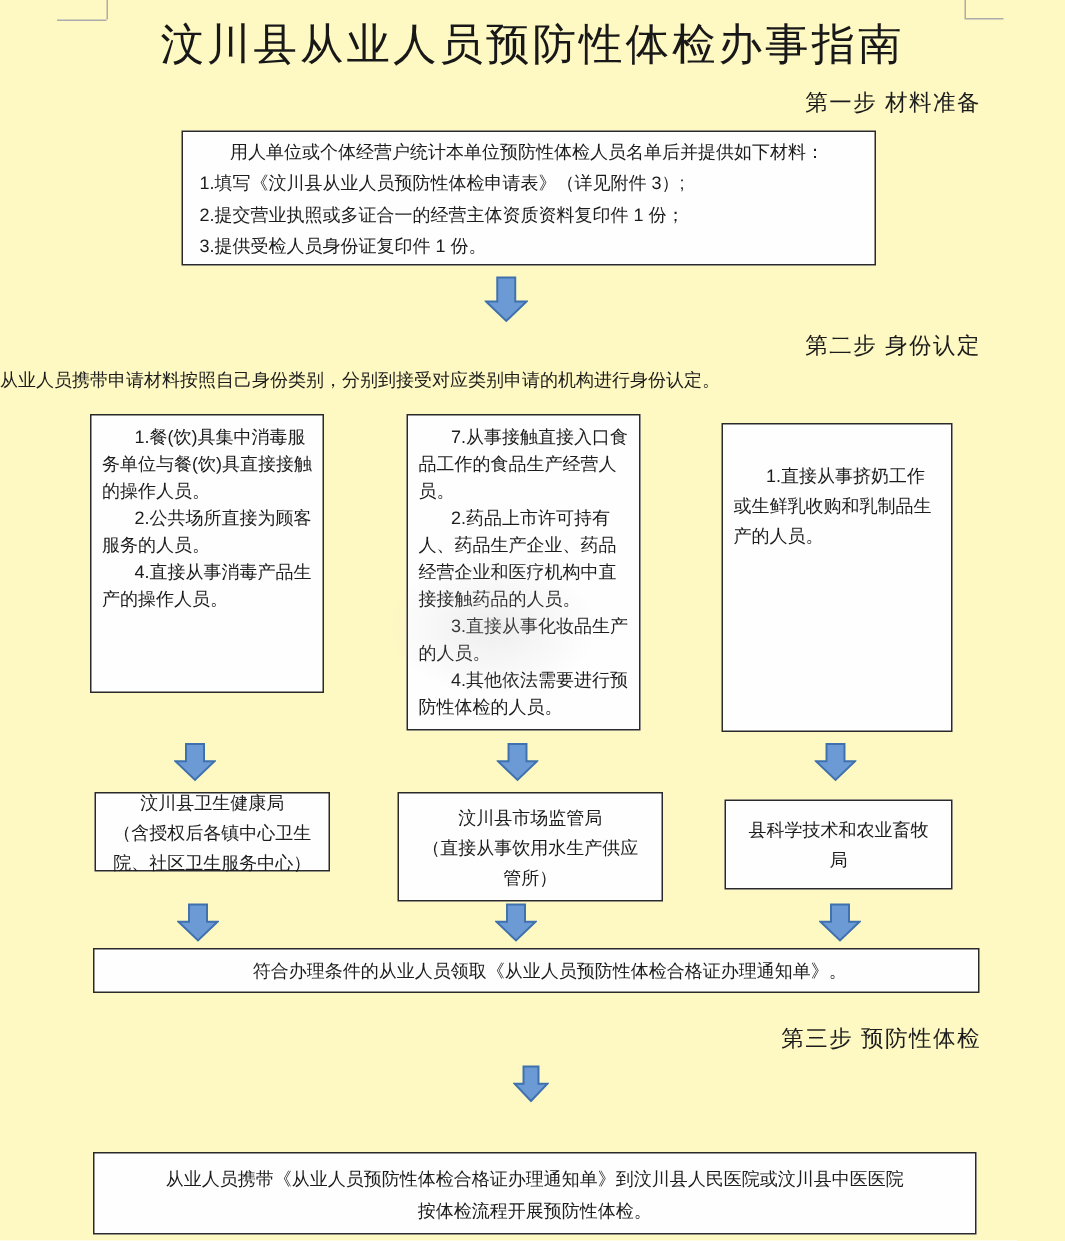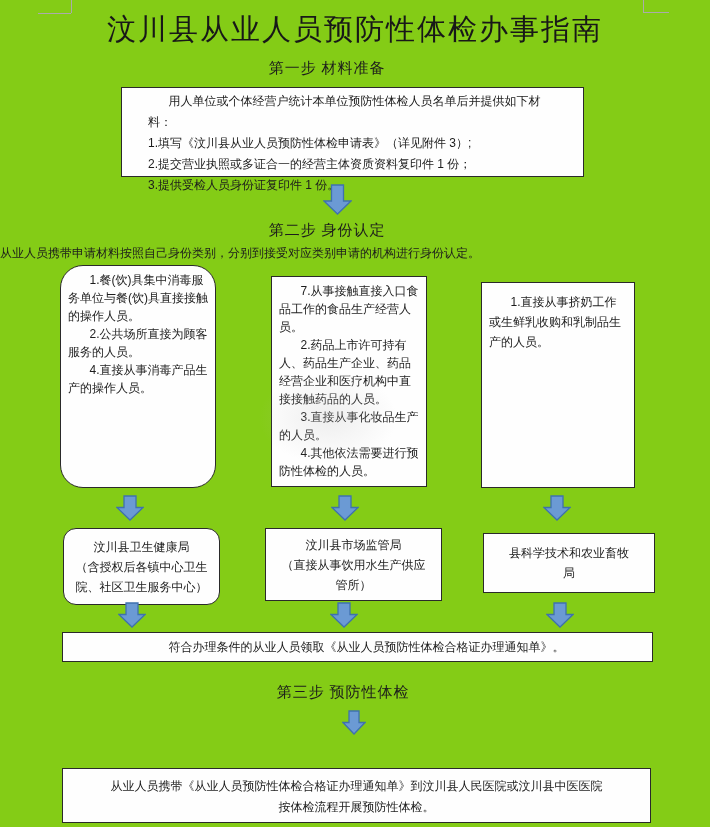--- a/index.html
+++ b/index.html
@@ -1,43 +1,43 @@
 <!DOCTYPE html>
 <html><head>
 <meta charset="utf-8">
 <style>
   * { margin:0; padding:0; box-sizing:border-box; }
   html,body { background:#ffffff; }
   .page {
-    position:relative; width:710px; height:827px; background:#84cc16;
+    position:relative; width:710px; height:827px; background:#fef9c3;
     font-family:"Liberation Sans","DejaVu Sans",sans-serif;
     color:#1c1c1c; overflow:hidden;
   }
   .abs { position:absolute; }
   .mark { position:absolute; background:#ababab; }
   .title {
     position:absolute; top:10px; left:0; width:710px; text-align:center;
     font-family:"Liberation Serif","DejaVu Serif",serif;
     font-size:29px; font-weight:400; letter-spacing:2px; color:#181818;
     white-space:nowrap;
   }
   .step-label {
-    position:absolute; left:0; width:654px; text-align:center;
-    font-size:15px; letter-spacing:1px; color:#1c1c1c; white-space:nowrap;font-family:Liberation Serif, serif;
+    position:absolute; left:0; width:654px; text-align:right;
+    font-size:15px; letter-spacing:1px; color:#1c1c1c; white-space:nowrap;
   }
   .desc-line {
     position:absolute; left:0; width:710px; text-align:left;
     font-size:12px; color:#1c1c1c; white-space:nowrap;
   }
   .box { position:absolute; border:1px solid #2a2a2a; background:#fefefe; font-size:12px; }
-  .box1 { padding:3px 26px; line-height:21px; }
+  .box1 { padding:3px 11px; line-height:21px; }
   .box1 .lead { text-indent:1.7em; }
   .catbox { padding:5px 7px; line-height:18px; }
   .catbox p { text-indent:1.8em; }
-  .catbox.tall { line-height:20px; padding-top:9px; }
+  .catbox.tall { line-height:20px; padding-top:24px; }
   .agency {
     display:flex; flex-direction:column; justify-content:center; align-items:center;
     text-align:center; line-height:20px;
   }
   .bannerbox {
     display:flex; justify-content:center; align-items:center; text-align:center;
     line-height:21px;
   }
   .finalbox { padding:7px 44px; text-align:center; line-height:21px;margin-top:20px; }
   .arrow svg { display:block; }
@@ -70,21 +70,21 @@
 
   <div class="arrow abs" style="left:323px; top:184px;">
     <svg width="29" height="31" viewBox="0 0 29 31">
         <polygon points="8.5,1 20.5,1 20.5,17 28,17 14.5,30 1,17 8.5,17"></polygon>
       </svg>
   </div>
 
   <div class="step-label" style="top:221px;">第二步 身份认定</div>
   <div class="desc-line" style="top:245px;">从业人员携带申请材料按照自己身份类别，分别到接受对应类别申请的机构进行身份认定。</div>
 
-  <div class="box catbox" style="left:60px; top:265px; width:156px; height:223px;border-radius:23px;">
+  <div class="box catbox" style="left:60px; top:276px; width:156px; height:186px;">
     <p>1.餐(饮)具集中消毒服务单位与餐(饮)具直接接触的操作人员。</p>
     <p>2.公共场所直接为顾客服务的人员。</p>
     <p>4.直接从事消毒产品生产的操作人员。</p>
   </div>
 
   <div class="box catbox" style="left:271px; top:276px; width:156px; height:211px;">
     <p>7.从事接触直接入口食品工作的食品生产经营人员。</p>
     <p>2.药品上市许可持有人、药品生产企业、药品经营企业和医疗机构中直接接触药品的人员。</p>
     <p>3.直接从事化妆品生产的人员。</p>
     <p>4.其他依法需要进行预防性体检的人员。</p>
@@ -105,31 +105,31 @@
     <svg width="28" height="26" viewBox="0 0 28 26">
         <polygon points="8,1 20,1 20,12.5 27,12.5 14,25 1,12.5 8,12.5"></polygon>
       </svg>
   </div>
   <div class="arrow abs" style="left:543px; top:495px;">
     <svg width="28" height="26" viewBox="0 0 28 26">
         <polygon points="8,1 20,1 20,12.5 27,12.5 14,25 1,12.5 8,12.5"></polygon>
       </svg>
   </div>
 
-  <div class="box agency" style="left:63px; top:528px; width:157px; height:77px;border-radius:13px;">
+  <div class="box agency" style="left:63px; top:528px; width:157px; height:53px;">
     <div>汶川县卫生健康局</div>
     <div>（含授权后各镇中心卫生</div>
     <div>院、社区卫生服务中心）</div>
   </div>
   <div class="box agency" style="left:265px; top:528px; width:177px; height:73px;">
     <div>汶川县市场监管局</div>
     <div>（直接从事饮用水生产供应</div>
     <div>管所）</div>
   </div>
-  <div class="box agency" style="left:483px; top:533px; width:172px; height:60px;">
+  <div class="box agency" style="left:483px; top:533px; width:152px; height:60px;">
     <div>县科学技术和农业畜牧</div>
     <div>局</div>
   </div>
 
   <div class="arrow abs" style="left:118px; top:602px;">
     <svg width="28" height="26" viewBox="0 0 28 26">
         <polygon points="8,1 20,1 20,12.5 27,12.5 14,25 1,12.5 8,12.5"></polygon>
       </svg>
   </div>
   <div class="arrow abs" style="left:330px; top:602px;">

